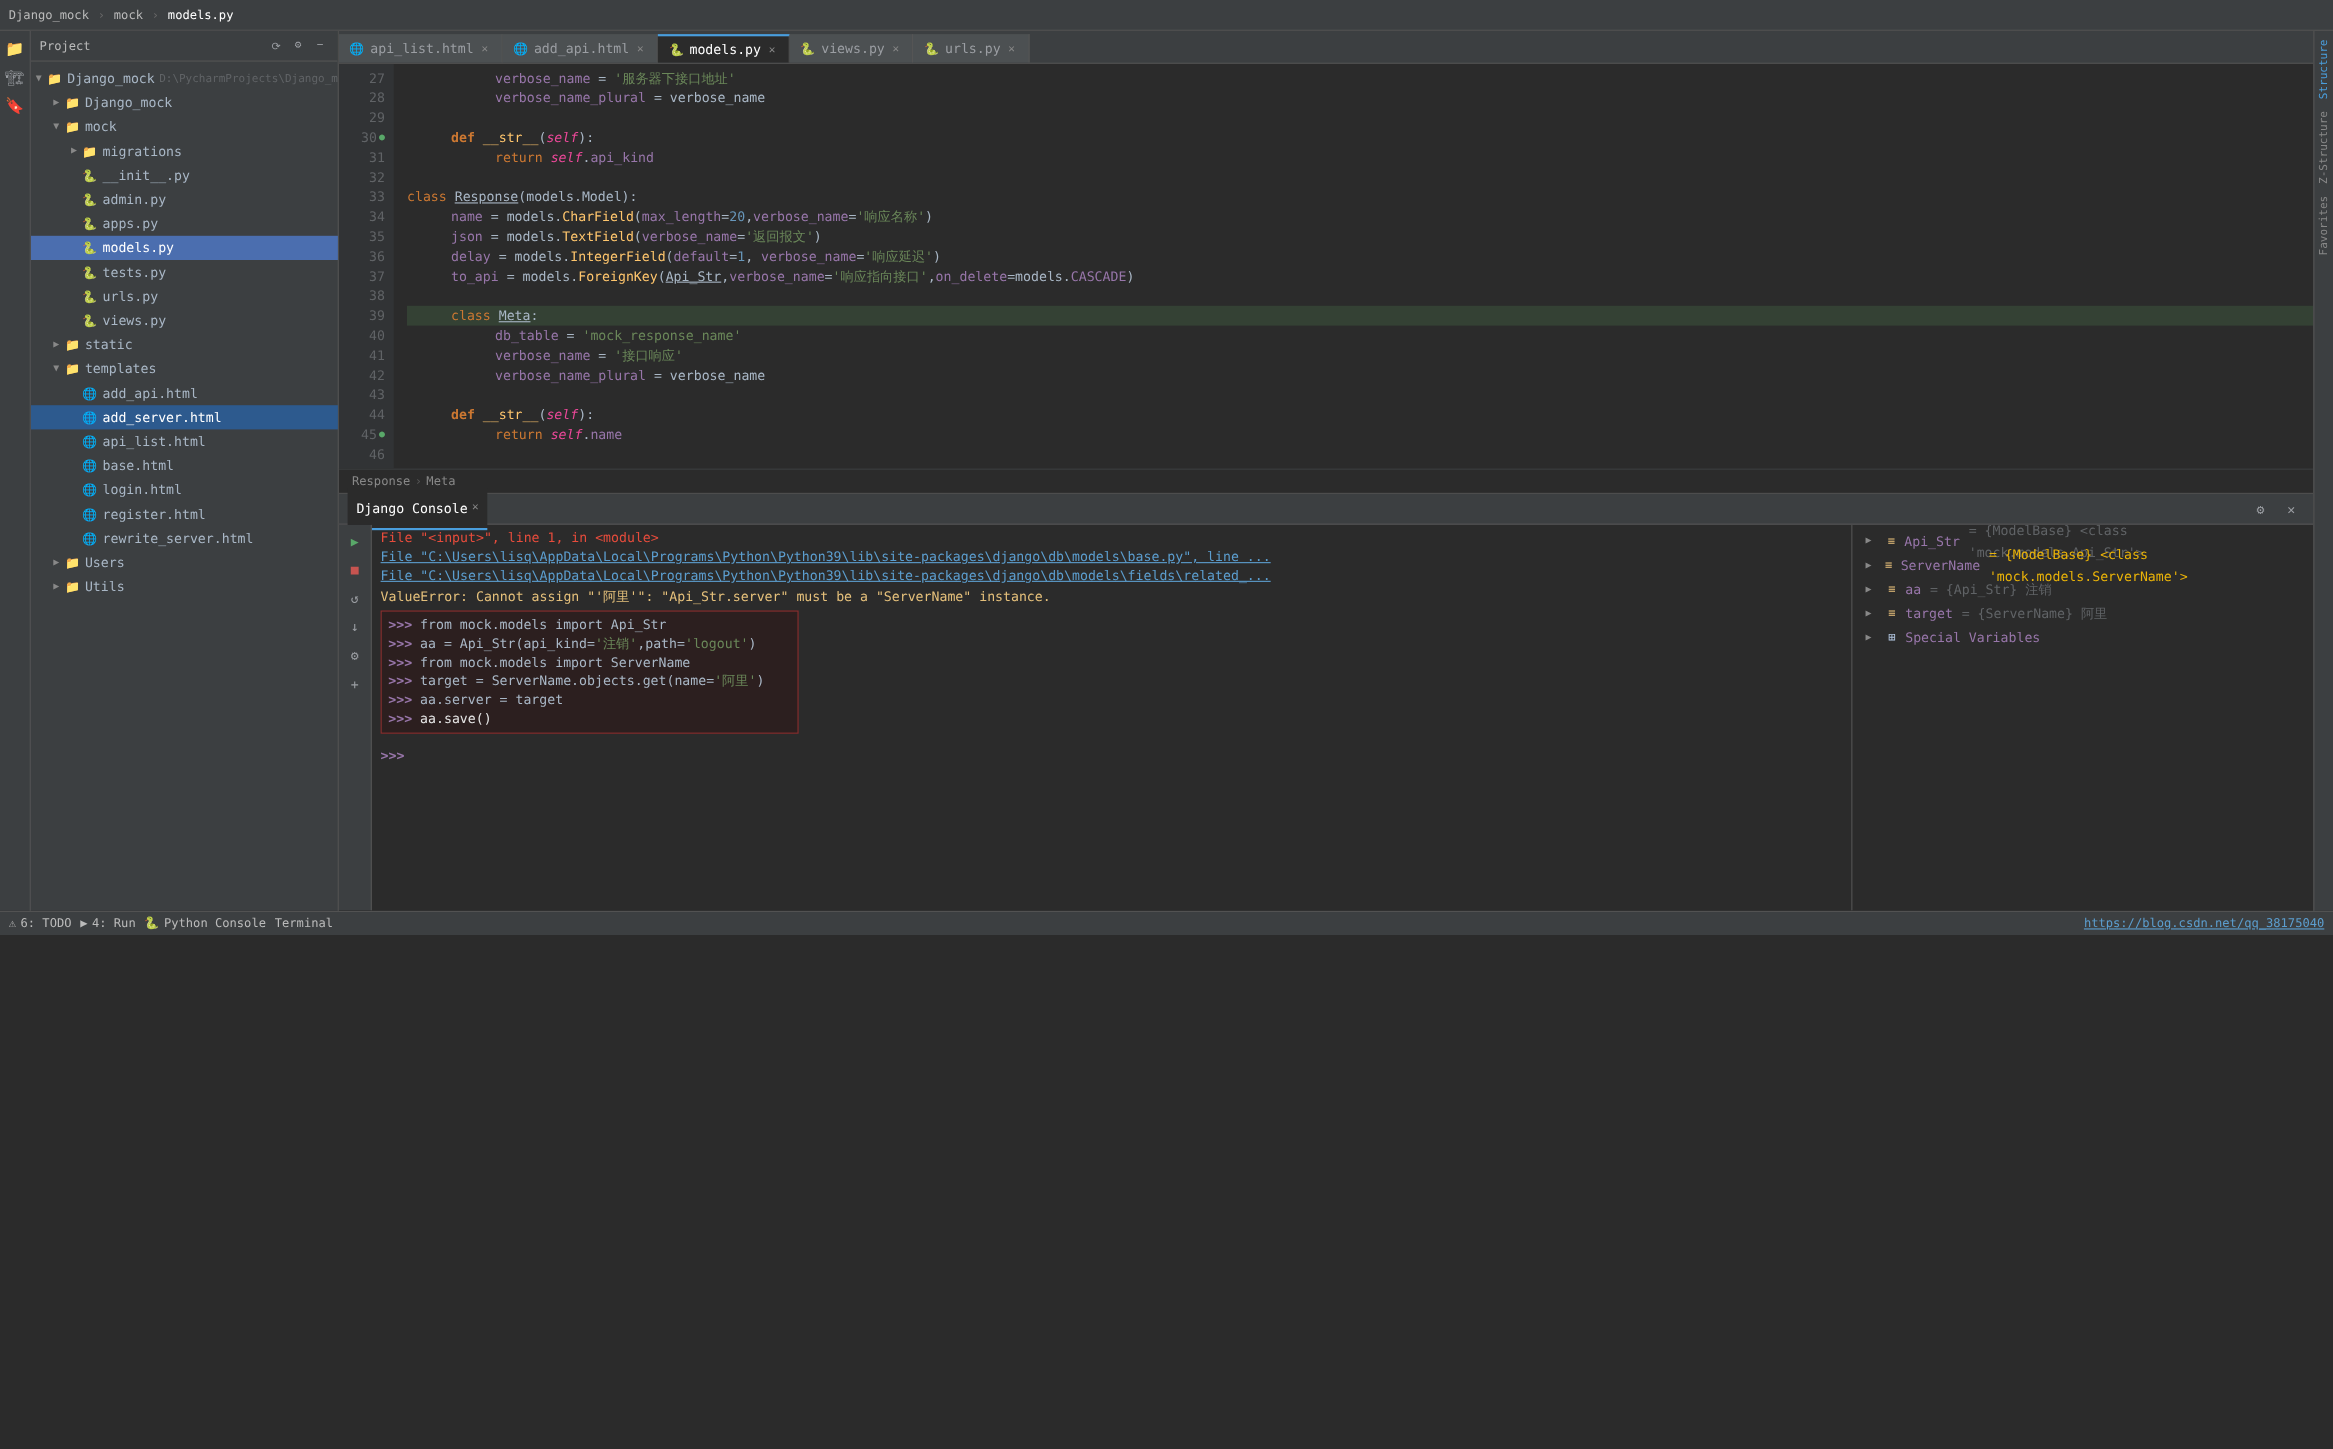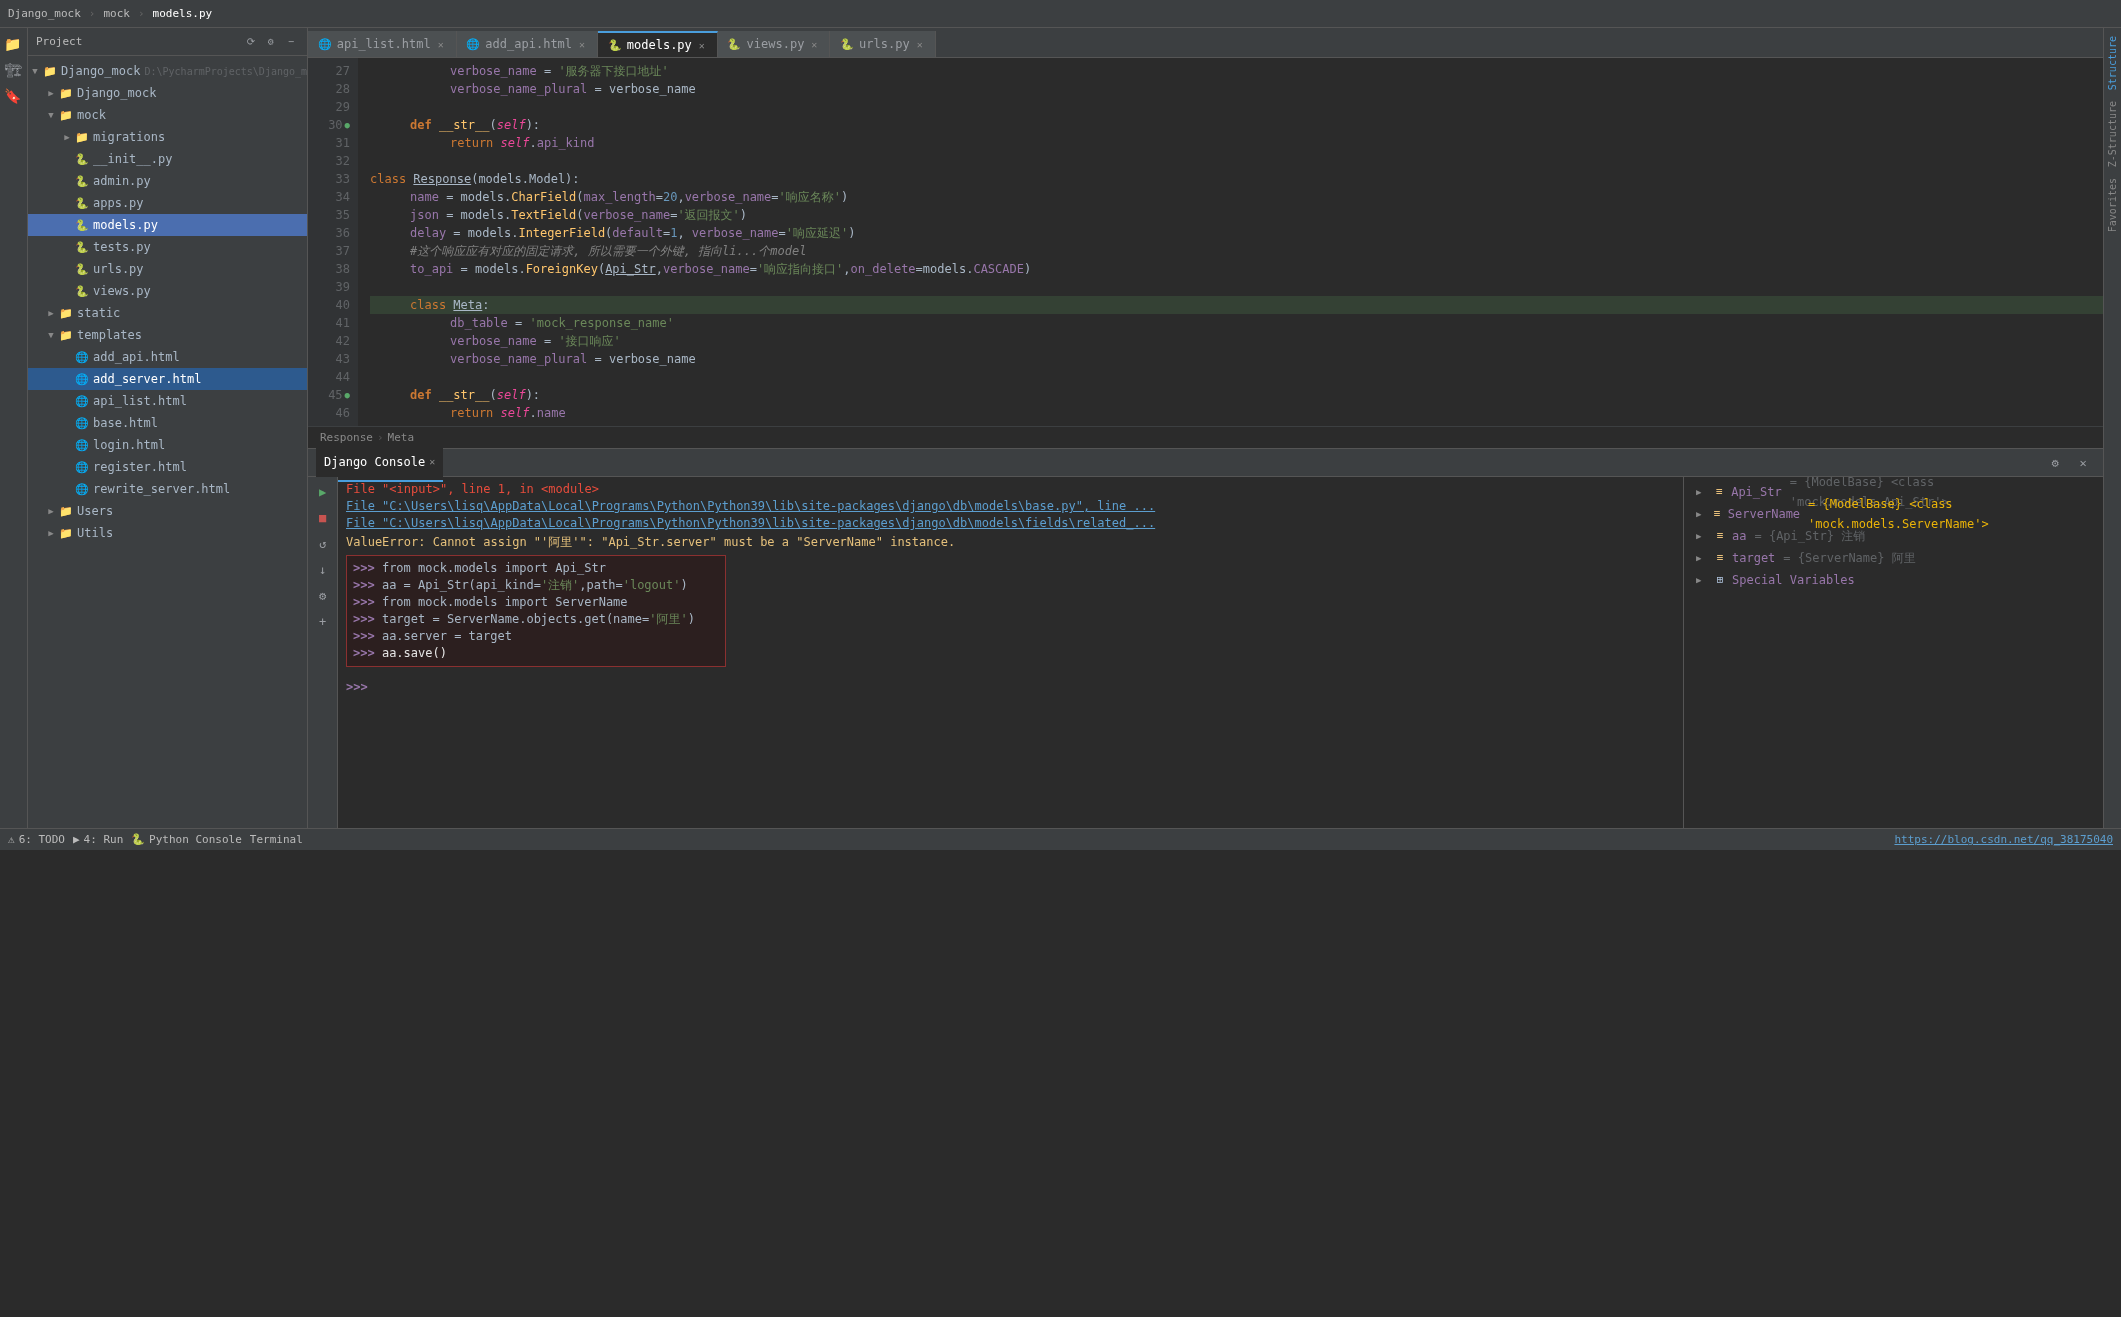--- a/index.html
+++ b/index.html
@@ -662,23 +662,20 @@
             </div>
 
             <div class="code-line">
               <span style="margin-left:40px;"></span><span class="attr">json</span><span class="op"> = </span><span class="builtin">models</span><span class="op">.</span><span class="fn">TextField</span><span class="op">(</span><span style="color:#9876aa;">verbose_name</span><span class="op">=</span><span class="str">'返回报文'</span><span class="op">)</span>
             </div>
 
             <div class="code-line">
               <span style="margin-left:40px;"></span><span class="attr">delay</span><span class="op"> = </span><span class="builtin">models</span><span class="op">.</span><span class="fn">IntegerField</span><span class="op">(</span><span style="color:#9876aa;">default</span><span class="op">=</span><span class="num">1</span><span class="op">, </span><span style="color:#9876aa;">verbose_name</span><span class="op">=</span><span class="str">'响应延迟'</span><span class="op">)</span>
             </div>
 
-            <div class="code-line">
-              <span style="margin-left:40px;"></span><span class="comment">#这个响应应有对应的固定请求, 所以需要一个外键, 指向li...个model</span>
-            </div>
 
             <div class="code-line">
               <span style="margin-left:40px;"></span><span class="attr">to_api</span><span class="op"> = </span><span class="builtin">models</span><span class="op">.</span><span class="fn">ForeignKey</span><span class="op">(</span><span class="chn">Api_Str</span><span class="op">,</span><span style="color:#9876aa;">verbose_name</span><span class="op">=</span><span class="str">'响应指向接口'</span><span class="op">,</span><span style="color:#9876aa;">on_delete</span><span class="op">=</span><span class="builtin">models</span><span class="op">.</span><span class="attr">CASCADE</span><span class="op">)</span>
             </div>
 
             <div class="code-line">&nbsp;</div>
 
             <div class="code-line highlighted">
               <span style="margin-left:40px;"></span><span class="kw">class </span><span class="cls-name">Meta</span><span class="op">:</span>
             </div>

